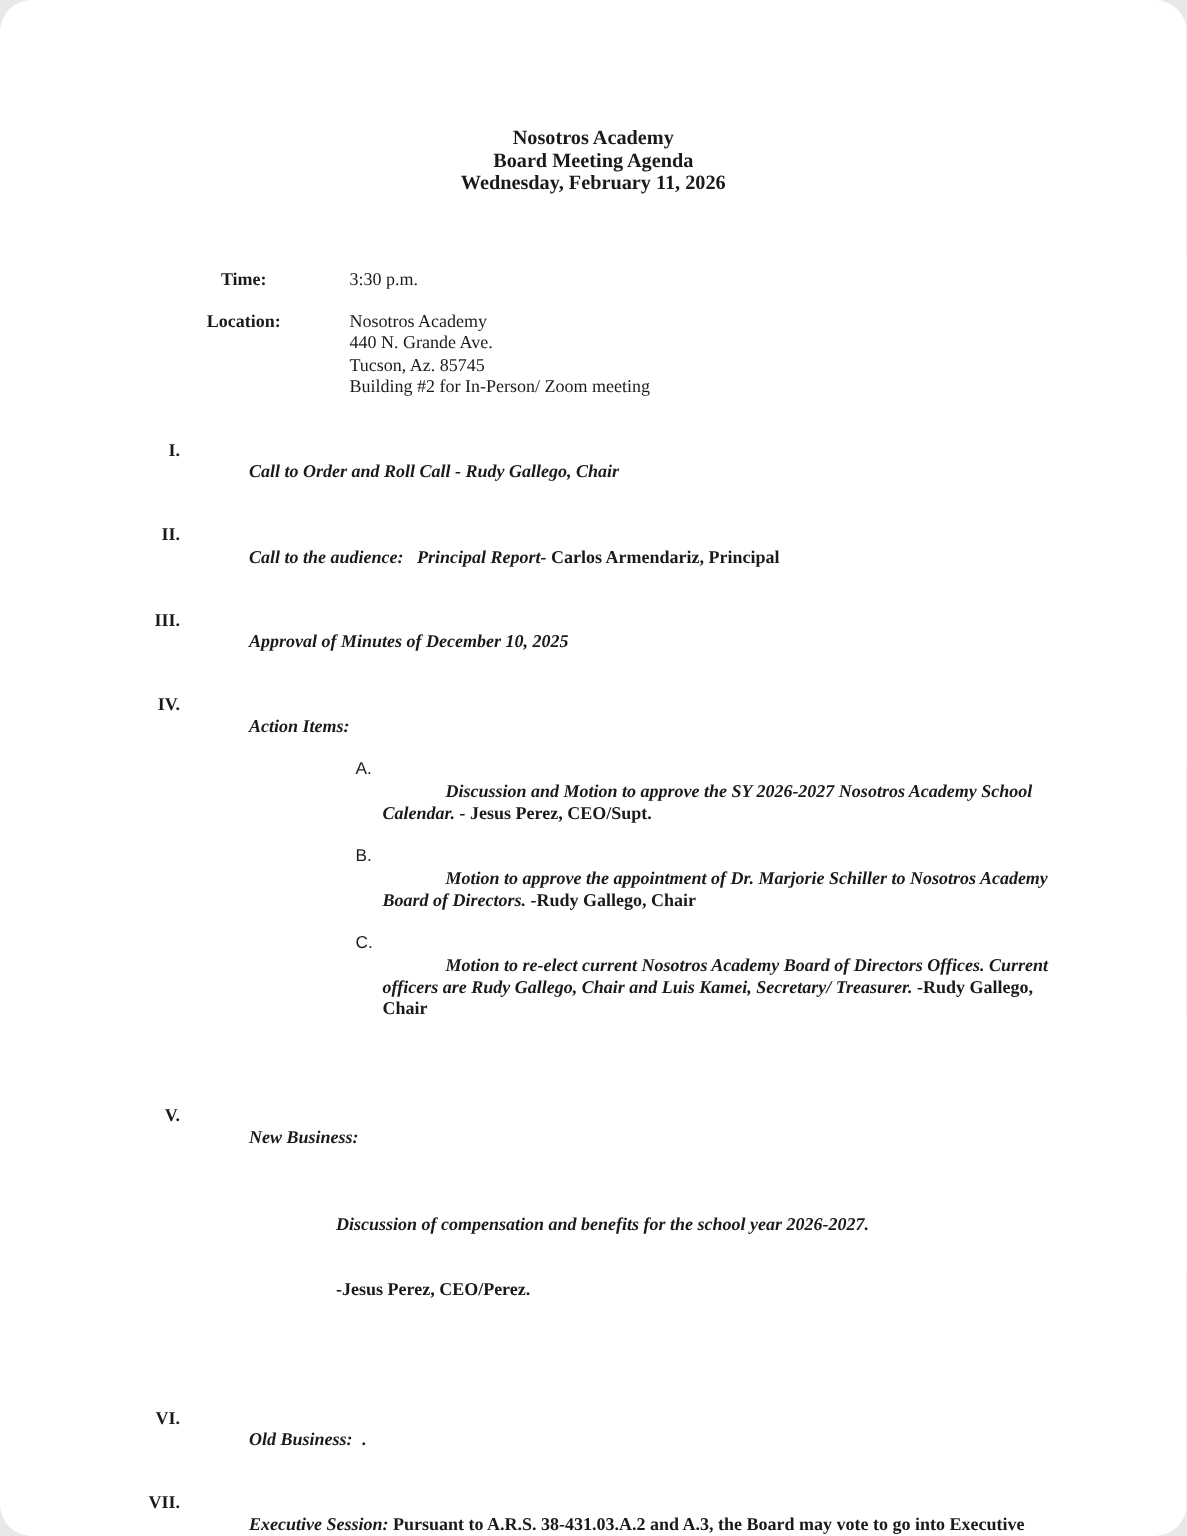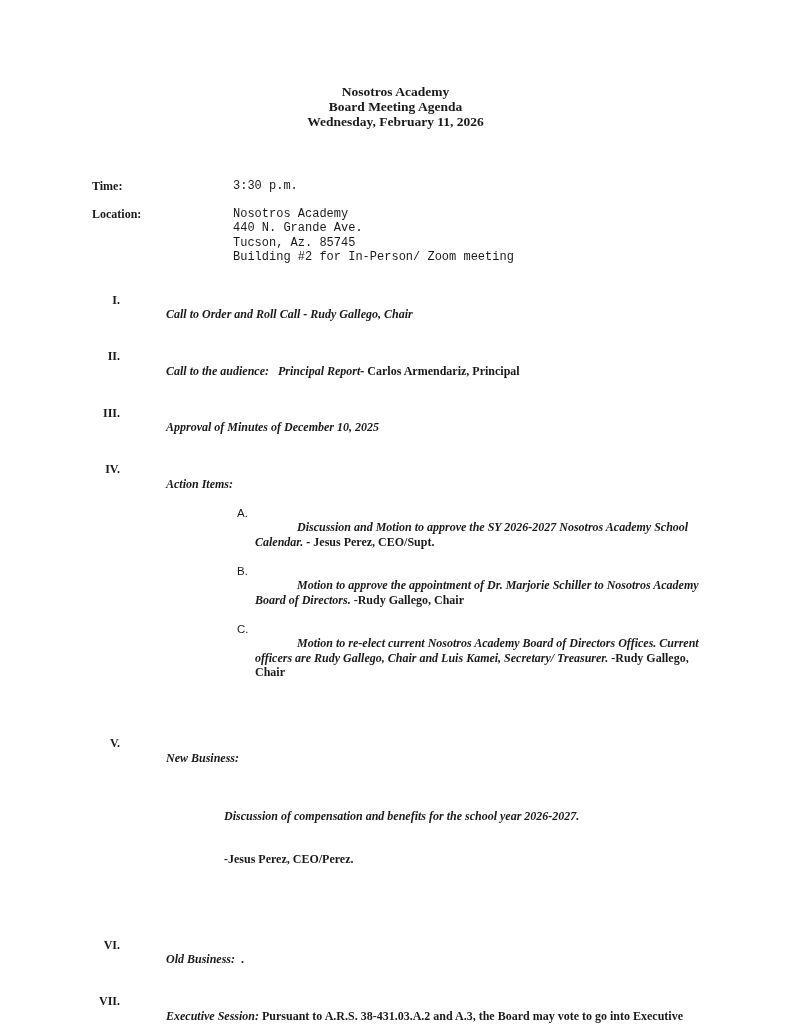--- a/index.html
+++ b/index.html
@@ -9,32 +9,33 @@
     height: 1024px;
     margin: 0 auto;
     box-sizing: border-box;
     background: #ffffff;
     color: #1a1a1a;
     font-family: "Liberation Serif", serif;
     font-size: 12px;
     line-height: 14.5px;
     padding: 84px 92px 40px 92px;
     overflow: hidden;
+    border-radius: 21px;
   }
   .doc-title {
     text-align: center;
     font-weight: bold;
     font-size: 13.5px;
     line-height: 15px;
   }
   .meta { margin-top: 50px; }
   .meta-row { display: flex; }
   .meta-row.loc { margin-top: 13px; }
-  .meta-label { width: 141px; flex: none; font-weight: bold; }
-  .meta-value { flex: 1; font-family: Liberation Mono, monospace; }
+  .meta-label { width: 141px; flex: none; font-weight: bold; text-align: center; }
+  .meta-value { flex: 1; }
 
   .agenda { margin-top: 28px; }
   .item { display: flex; margin-left: -12px; margin-top: 13px; }
   .item:first-child { margin-top: 0; }
   .num { width: 40px; flex: none; text-align: right; font-weight: bold; }
   .body { margin-left: 22px; flex: 1; white-space: pre-wrap; }
   .b { font-weight: bold; font-style: italic; }
   .r { font-weight: bold; }
 
   .sublist { margin-left: 95px; white-space: normal; }

